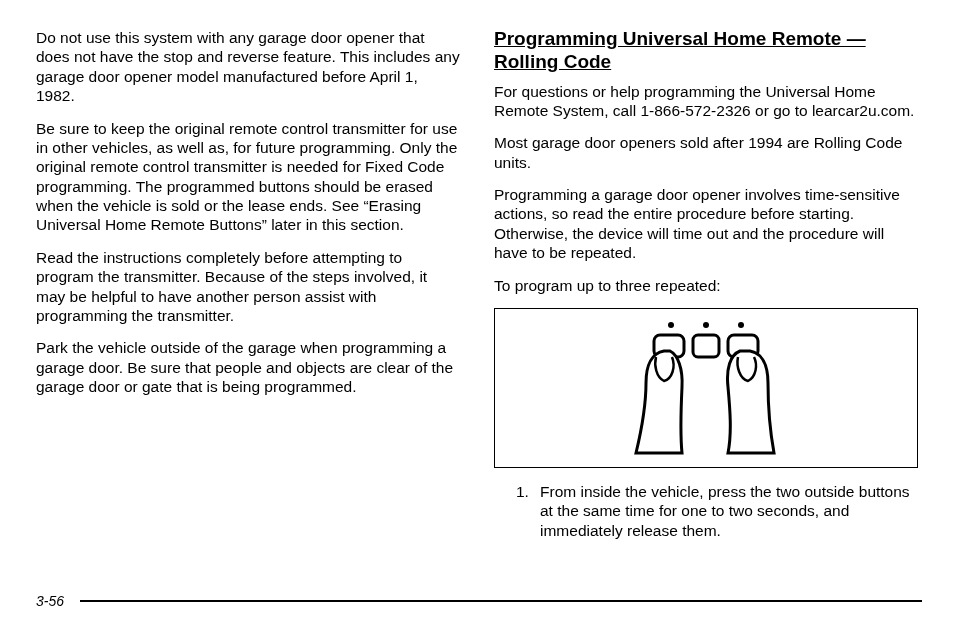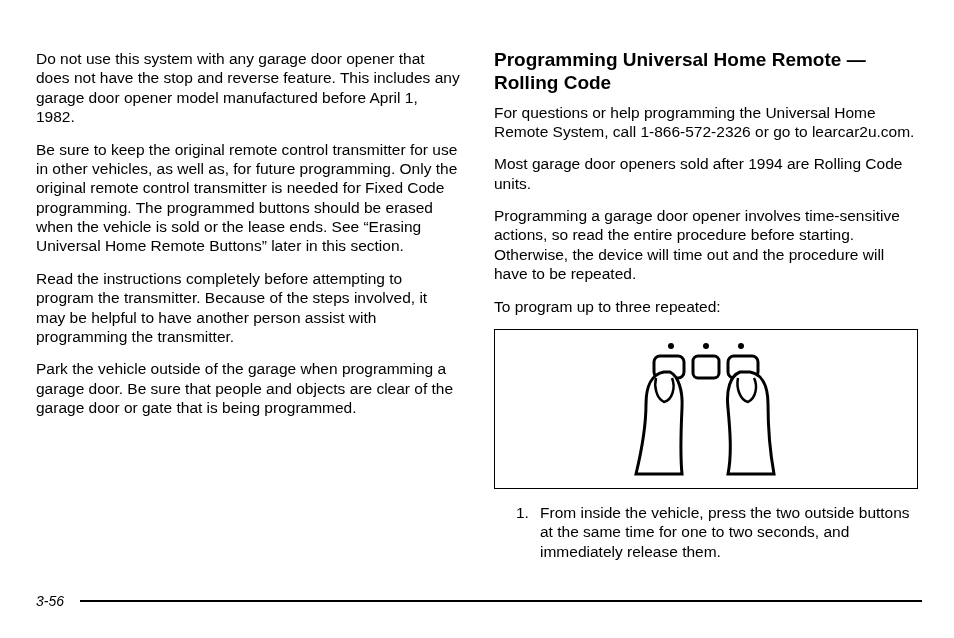--- a/index.html
+++ b/index.html
@@ -13,30 +13,30 @@
     color: #000;
     position: relative;
     padding: 28px 36px 0 36px;
   }
   .columns {
     display: flex;
     gap: 34px;
   }
   .col {
     flex: 1;
-    margin-top: 21px;
   }
   .para {
     margin-bottom: 13px;
   }
   .heading {
     font-weight: bold;
     font-size: 19px;
     line-height: 1.2;
     margin-bottom: 8px;
+    text-decoration: underline;
   }
   .figure-box {
     border: 1.5px solid #000;
     height: 160px;
     margin: 6px 0 14px 0;
     display: flex;
     align-items: center;
     justify-content: center;
   }
   .figure-box svg {

